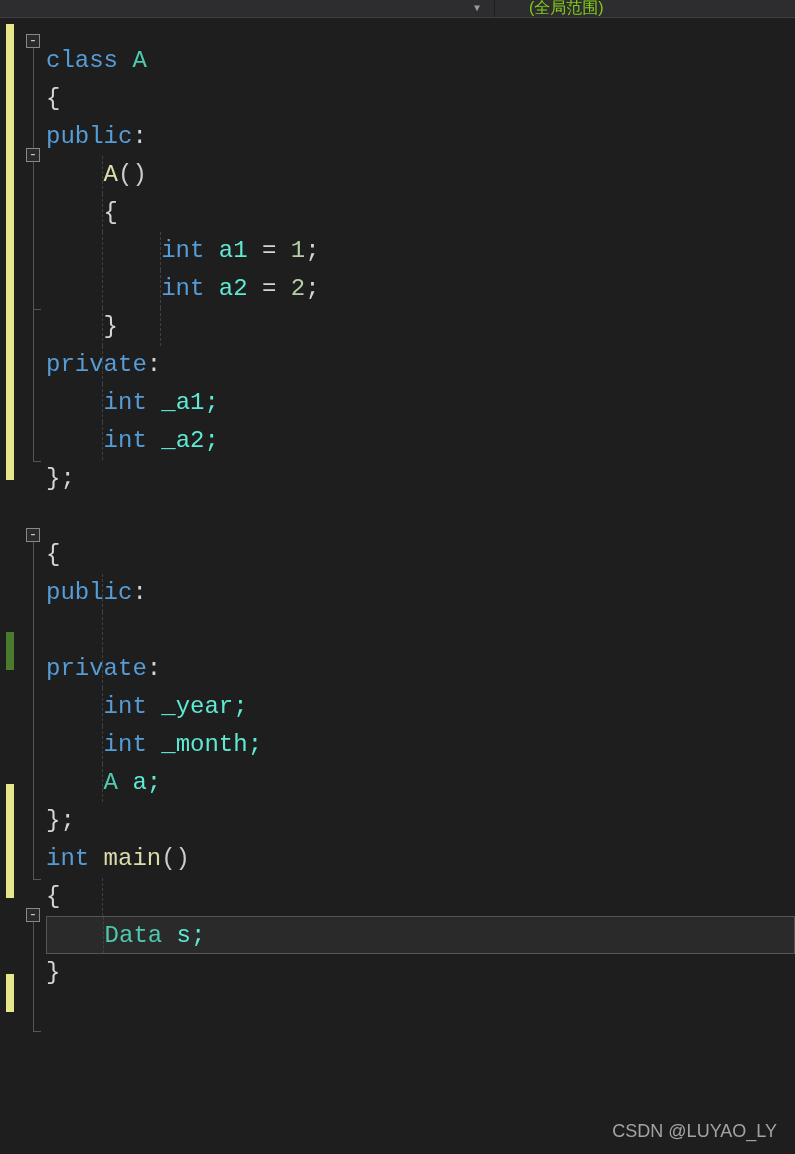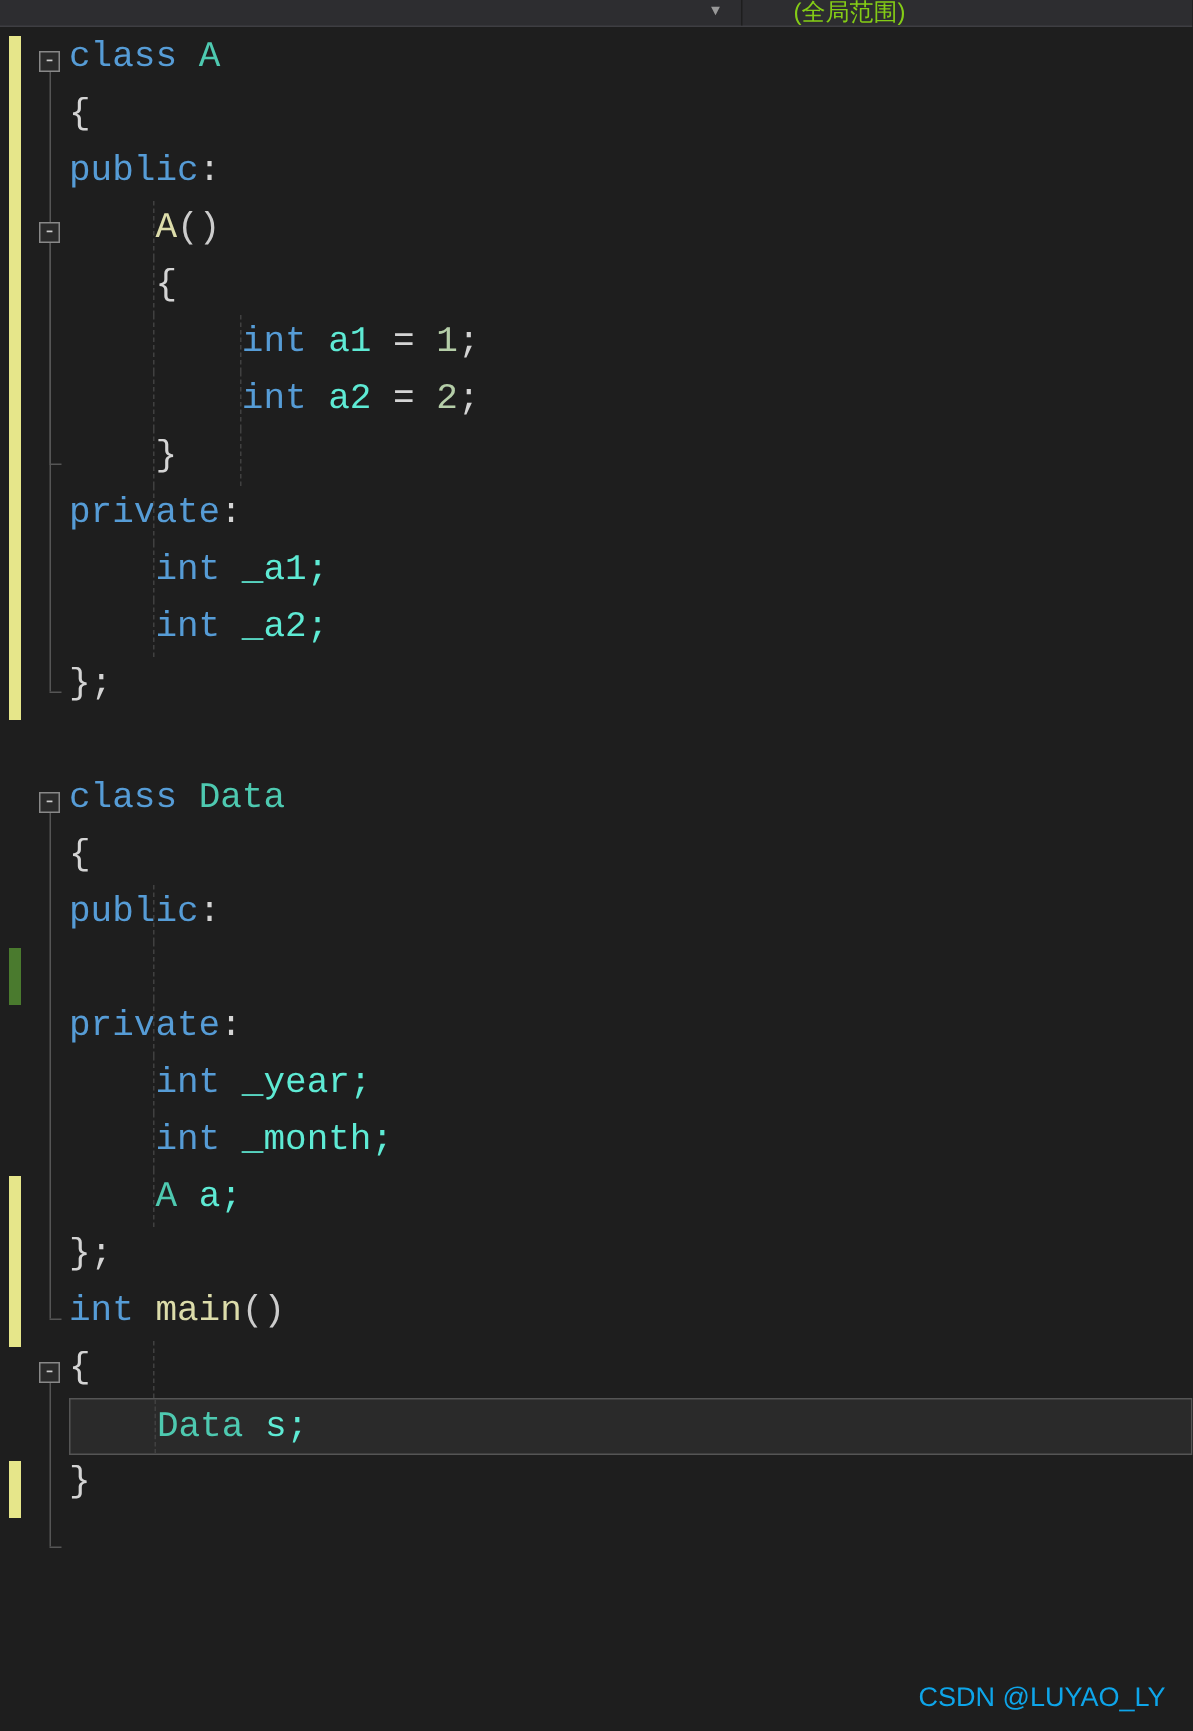--- a/index.html
+++ b/index.html
@@ -97,21 +97,21 @@
 }
 .fold-end {
   position: absolute;
   left: 9px;
   width: 8px;
   height: 1px;
   background: #555;
 }
 .code {
   flex: 1;
-  padding-top: 2px;
+  padding-top: 24px;
   position: relative;
 }
 .line {
   height: 38px;
   line-height: 38px;
   white-space: pre;
   position: relative;
 }
 .line.current {
   background: #2a2a2a;
@@ -130,21 +130,21 @@
 .num { color: #b5cea8; }
 .op { color: #d4d4d4; }
 .ident { color: #5eead4; }
 .punct { color: #d4d4d4; }
 .paren { color: #ccc; }
 .semi { color: #d4d4d4; }
 .watermark {
   position: absolute;
   bottom: 12px;
   right: 18px;
-  color: #0ea5e9;
+  color: #a3a3a3;
   font-size: 18px;
   font-family: sans-serif;
   text-align: center;
 }
 </style>
 </head>
 <body>
 
 <div class="toolbar">
   <div class="toolbar-left">
@@ -186,21 +186,20 @@
       <div class="line"><span class="indent-guide" style="left: 56px;"></span><span>    </span><span class="func">A</span><span class="paren">()</span></div>
       <div class="line"><span class="indent-guide" style="left: 56px;"></span><span class="punct">    {</span></div>
       <div class="line"><span class="indent-guide" style="left: 56px;"></span><span class="indent-guide" style="left: 114px;"></span><span>        </span><span class="kw">int</span><span class="ident"> a1 </span><span class="op">=</span><span> </span><span class="num">1</span><span class="semi">;</span></div>
       <div class="line"><span class="indent-guide" style="left: 56px;"></span><span class="indent-guide" style="left: 114px;"></span><span>        </span><span class="kw">int</span><span class="ident"> a2 </span><span class="op">=</span><span> </span><span class="num">2</span><span class="semi">;</span></div>
       <div class="line"><span class="indent-guide" style="left: 56px;"></span><span class="indent-guide" style="left: 114px;"></span><span class="punct">    }</span></div>
       <div class="line"><span class="indent-guide" style="left: 56px;"></span><span class="kw">private</span><span class="punct">:</span></div>
       <div class="line"><span class="indent-guide" style="left: 56px;"></span><span>    </span><span class="kw">int</span><span class="ident"> _a1;</span></div>
       <div class="line"><span class="indent-guide" style="left: 56px;"></span><span>    </span><span class="kw">int</span><span class="ident"> _a2;</span></div>
       <div class="line"><span class="punct">};</span></div>
       <div class="line"></div>
-      <div class="line"><span class="kw">class </span><span class="type">Data</span></div>
       <div class="line"><span class="punct">{</span></div>
       <div class="line"><span class="indent-guide" style="left: 56px;"></span><span class="kw">public</span><span class="punct">:</span></div>
       <div class="line"><span class="indent-guide" style="left: 56px;"></span></div>
       <div class="line"><span class="indent-guide" style="left: 56px;"></span><span class="kw">private</span><span class="punct">:</span></div>
       <div class="line"><span class="indent-guide" style="left: 56px;"></span><span>    </span><span class="kw">int</span><span class="ident"> _year;</span></div>
       <div class="line"><span class="indent-guide" style="left: 56px;"></span><span>    </span><span class="kw">int</span><span class="ident"> _month;</span></div>
       <div class="line"><span class="indent-guide" style="left: 56px;"></span><span>    </span><span class="type">A</span><span class="ident"> a;</span></div>
       <div class="line"><span class="punct">};</span></div>
       <div class="line"><span class="kw">int </span><span class="func">main</span><span class="paren">()</span></div>
       <div class="line"><span class="indent-guide" style="left: 56px;"></span><span class="punct">{</span></div>

